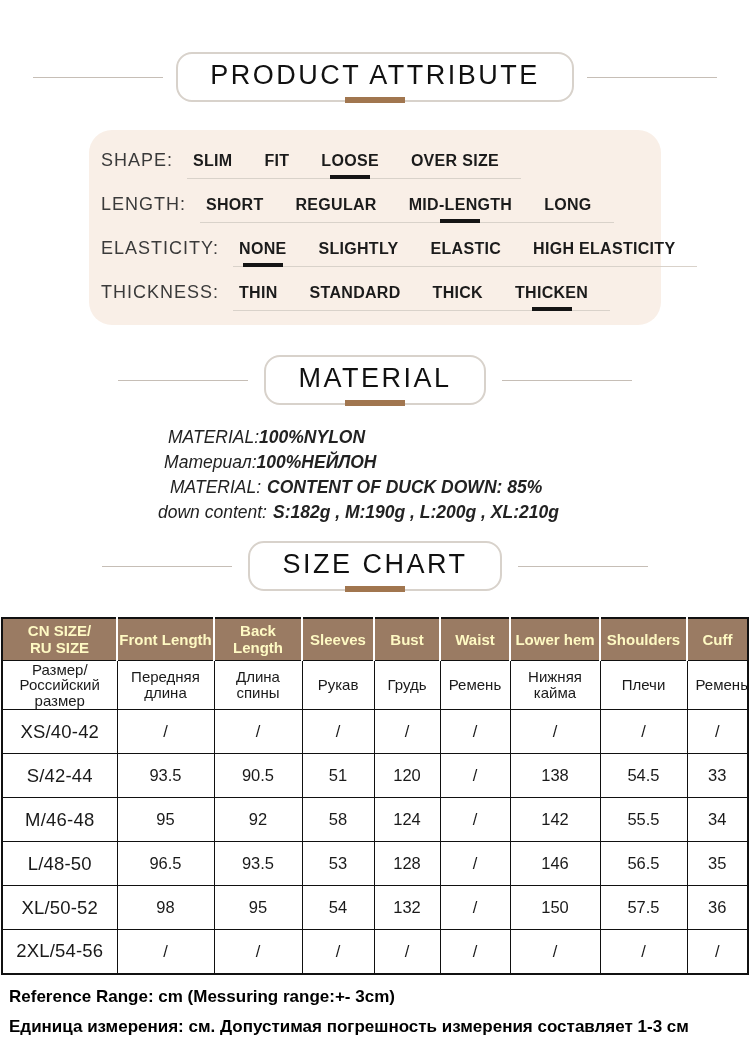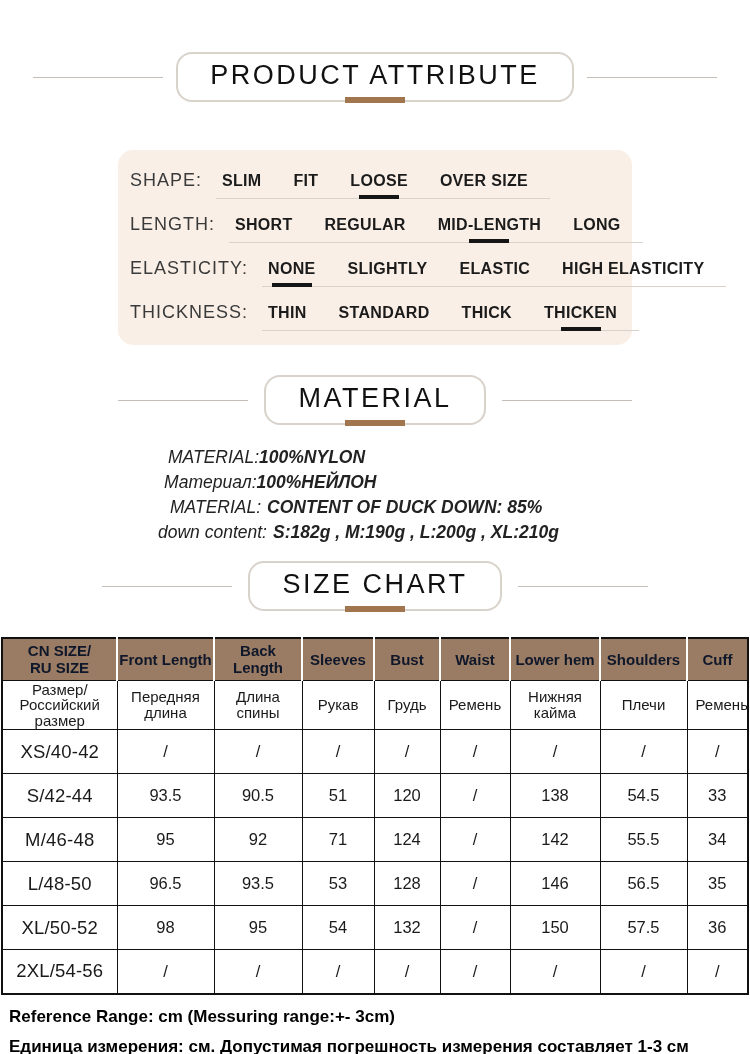--- a/index.html
+++ b/index.html
@@ -21,22 +21,22 @@
     padding:6px 32px 9px; font-size:27px; letter-spacing:2.5px;
     color:#111; white-space:nowrap;
   }
   .accent-bar {
     position:absolute; left:50%; transform:translateX(-50%);
     bottom:-3px; width:60px; height:6px; background:#a1764f;
   }
 
   
   .attr-box {
-    width:514px; margin:48px auto 0; background:#f9efe7;
-    border-radius:15px; padding:14px 0 14px;
+    width:572px; margin:28px auto 0; background:#f9efe7;
+    border-radius:23px; padding:14px 0 14px;
   }
   .attr-row { display:flex; align-items:baseline; padding:0 12px; margin-top:15px; }
   .attr-row:first-child { margin-top:6px; }
   .attr-label { font-size:18px; letter-spacing:1px; color:#3a3a3a; white-space:nowrap; }
   .attr-options {
     display:flex; gap:32px; margin-left:14px; padding:0 22px 8px 6px;
     border-bottom:1px solid #d9d2ca;
   }
   .opt { position:relative; font-size:16px; font-weight:700; letter-spacing:.3px; color:#1b1b1b; white-space:nowrap; }
   .opt.sel::after {
@@ -56,21 +56,21 @@
   .mat-line:nth-child(5) { font-size:18.5px; }
   .mat-line:nth-child(5) .mat-value { font-weight:400; margin-left:6px; }
 
   
   .size-table {
     width:746px; margin:26px auto 0; border-collapse:collapse;
     table-layout:fixed; text-align:center; border:2px solid #111;
   }
   .size-table tr.hdr-en { height:42px; }
   .size-table tr.hdr-en th {
-    background:#9a7b63; color:#0f172a; font-size:15px; font-weight:700;
+    background:#9a7b63; color:#fef9c3; font-size:15px; font-weight:700;
     border-left:2px solid #fff; border-bottom:1px solid #111; padding:0 1px;
   }
   .size-table tr.hdr-en th:first-child { border-left:none; }
   .size-table th.col0 { font-size:16px; line-height:17px; }
   .size-table tr.hdr-ru { height:46px; }
   .size-table tr.hdr-ru td {
     border:1px solid #111; font-size:15px; line-height:15.5px; padding:1px 8px;
   }
   .size-table td.col0ru { line-height:15px; }
   .size-table tbody tr { height:44px; }
@@ -230,21 +230,21 @@
         <td>120</td>
         <td>/</td>
         <td>138</td>
         <td>54.5</td>
         <td>33</td>
       </tr>
       <tr>
         <td class="size-cell">M/46-48</td>
         <td>95</td>
         <td>92</td>
-        <td>71</td>
+        <td>58</td>
         <td>124</td>
         <td>/</td>
         <td>142</td>
         <td>55.5</td>
         <td>34</td>
       </tr>
       <tr>
         <td class="size-cell">L/48-50</td>
         <td>96.5</td>
         <td>93.5</td>

